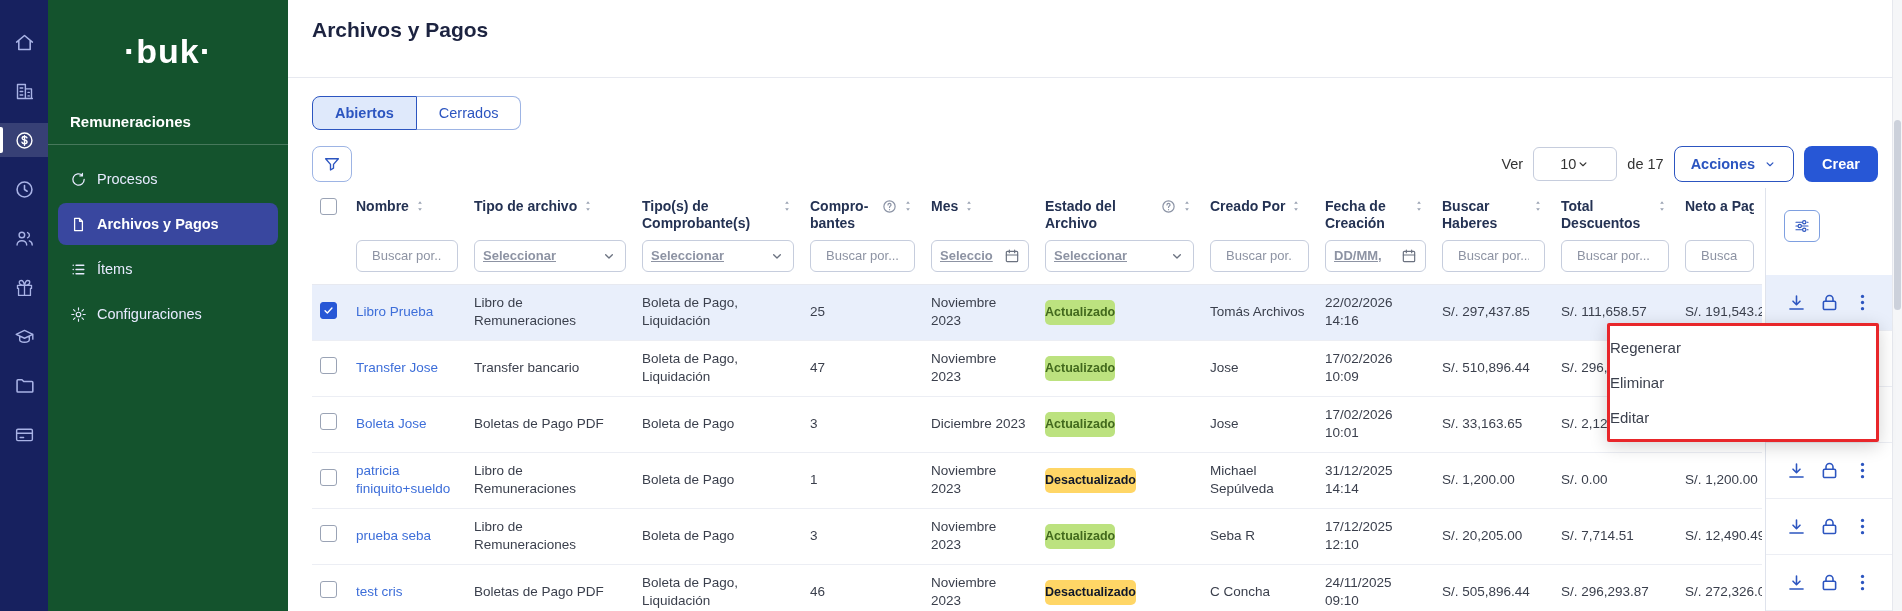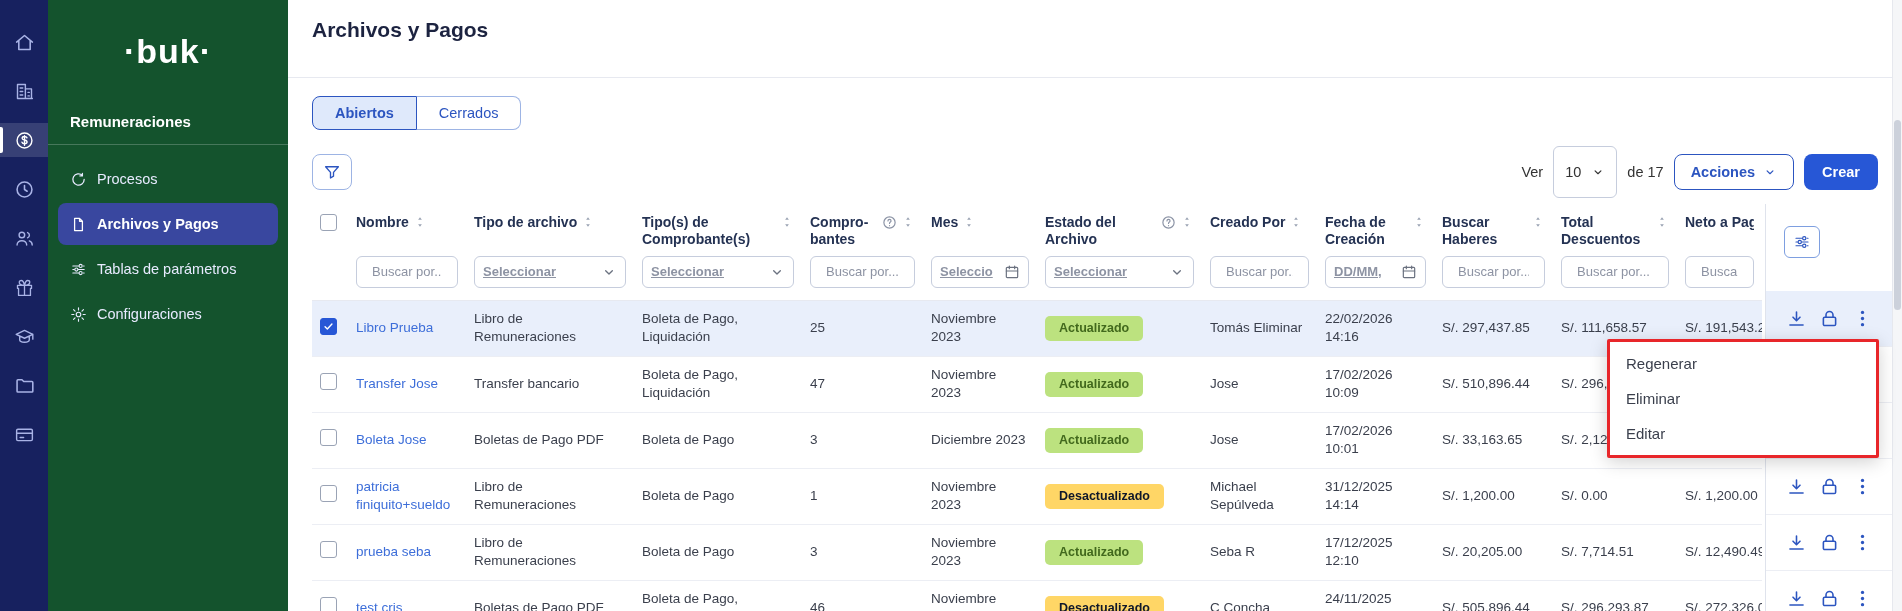--- a/index.html
+++ b/index.html
@@ -39,22 +39,22 @@
   .tab { height:34px; padding:0 22px; display:flex; align-items:center; font-size:14.5px;
     border:1px solid #9db4e4; color:#2c55c0; background:#fff; cursor:pointer; }
   .tab.active { background:#dfe9fb; border-color:#2c55c0; font-weight:700; }
   .tab:first-child { border-radius:8px 0 0 8px; }
   .tab:last-child { border-radius:0 8px 8px 0; border-left:none;justify-content:center; }
 
   .toolbar-row { display:flex; align-items:center; margin:16px 24px 0; flex-shrink:0; }
   .filter-btn { width:40px; height:36px; border:1px solid #9db4e4; border-radius:8px; background:#fff;
     color:#2c55c0; display:flex; align-items:center; justify-content:center; cursor:pointer; }
   .toolbar-right { margin-left:auto; display:flex; align-items:center; gap:10px; font-size:14.5px; color:#333; }
-  .select-box { height:52px; min-width:58px; border:1px solid #c6cddd; border-radius:6px; background:#fff;
-    display:flex; align-items:center; gap:10px; padding:0 11px; cursor:pointer; color:#333; }
+  .select-box { height:34px; min-width:58px; border:1px solid #c6cddd; border-radius:6px; background:#fff;
+    display:flex; align-items:center; gap:0; padding:0 26px; cursor:pointer; color:#333; }
   .btn-outline { height:36px; padding:0 16px; border:1px solid #2c55c0; border-radius:8px; background:#fff;
     color:#2c55c0; font-size:14.5px; font-weight:600; display:flex; align-items:center; gap:8px; cursor:pointer; }
   .btn-primary { height:36px; padding:0 18px; border:none; border-radius:8px; background:#2757d6;
     color:#fff; font-size:14.5px; font-weight:600; cursor:pointer; }
 
   
   .table-zone { position:relative; margin-top:6px; flex:1; }
   table { border-collapse:collapse; table-layout:fixed; width:1450px; margin-left:24px; }
   thead th { text-align:left; }
   .lbl-row th { padding:10px 8px 2px; vertical-align:top; }
@@ -71,21 +71,21 @@
     display:flex; align-items:center; padding:0 8px; gap:4px; cursor:pointer; }
   .filter-fake .ph { font-size:13px; color:#8d93a3; overflow:hidden; white-space:nowrap; flex:1;text-decoration:underline; }
   .filter-fake .tail-ic { width:16px; height:16px; color:#6b7280; flex-shrink:0; }
 
   tbody td { padding:8px; font-size:13.5px; color:#3a3f4c; border-bottom:1px solid #eceef4;
     line-height:1.35; vertical-align:middle; }
   tbody tr { height:56px; }
   tr.selected td { background:#e9effb; }
   .name-link { color:#3d6ed9; cursor:pointer; }
   .money { white-space:nowrap; overflow:hidden; }
-  .badge { display:inline-block; padding:4px 14px; border-radius:5px; font-size:12.5px; font-weight:700; }
+  .badge { display:inline-block; padding:4px 0; border-radius:5px; font-size:12.5px; font-weight:700; }
   .badge.success { background:#bce27f; color:#42691d; }
   .badge.warning { background:#ffd666; color:#0f172a; }
   .checkbox { width:17px; height:17px; border:1.5px solid #9aa3b5; border-radius:3px; background:#fff;
     display:inline-flex; align-items:center; justify-content:center; cursor:pointer; color:#fff; }
   .checkbox.checked { background:#2757d6; border-color:#2757d6; }
   .checkbox .ic { width:11px; height:11px; }
 
   
   .actions-col { position:absolute; top:0; right:10px; bottom:0; width:127px; background:#fff;
     border-left:1px solid #dfe3ec; z-index:5; }
@@ -94,21 +94,21 @@
   .action-rows { position:absolute; top:87px; left:0; right:0; }
   .action-row { height:56px; display:flex; align-items:center; justify-content:center; gap:12px;
     border-bottom:1px solid #eceef4; color:#2c55c0; }
   .action-row.selected { background:#e9effb; }
   .act-btn { width:21px; height:21px; cursor:pointer; color:#2c55c0; }
 
   
   .context-menu { position:absolute; left:1319px; top:135px; width:272px; background:#fff;
     border:3px solid #e8262a; border-radius:2px; box-shadow:0 4px 18px rgba(0,0,0,.18);
     z-index:30; padding:4px 0; }
-  .context-menu .cm-item { padding:9px 16px; font-size:15px; color:#3a3f4c; cursor:pointer; }
+  .context-menu .cm-item { padding:9px 0; font-size:15px; color:#3a3f4c; cursor:pointer; }
 
   
   .scrollbar { position:absolute; right:0; top:0; width:10px; height:611px; background:#f5f6f8;
     border-left:1px solid #e6e8ee; z-index:6; }
   .scroll-thumb { position:absolute; top:120px; left:1px; width:7px; height:190px; background:#ccd1db;
     border-radius:4px; cursor:pointer; }
 </style>
 </head>
 <body>
 
@@ -199,28 +199,25 @@
         <div class="menu-item active">
           <span class="ic" style="width:17px;height:17px">
             <svg viewBox="0 0 24 24" fill="none" stroke="currentColor" stroke-width="1.8" stroke-linecap="round" stroke-linejoin="round">
               <path d="M6.5 3.5h7l4 4v13h-11v-17ZM13.5 3.5v4h4"></path>
             </svg>
           </span>
           <span>Archivos y Pagos</span>
         </div>
         <div class="menu-item">
           <span class="ic" style="width:17px;height:17px">
-            <svg viewBox="0 0 24 24" fill="none" stroke="currentColor" stroke-width="1.6" stroke-linecap="round" stroke-linejoin="round">
-              <path d="M4 7h8M19 7h1M4 12h2M12 12h8M4 17h8M19 17h1"></path>
-              <circle cx="15" cy="7" r="2.2"></circle>
-              <circle cx="9" cy="12" r="2.2"></circle>
-              <circle cx="15" cy="17" r="2.2"></circle>
+            <svg viewBox="0 0 24 24" fill="none" stroke="currentColor" stroke-width="2" stroke-linecap="round" stroke-linejoin="round">
+              <path d="M8.5 6h11M8.5 12h11M8.5 18h11M4.5 6h.1M4.5 12h.1M4.5 18h.1"></path>
             </svg>
           </span>
-          <span>Tablas de parámetros</span>
+          <span>Ítems</span>
         </div>
         <div class="menu-item">
           <span class="ic" style="width:17px;height:17px">
             <svg viewBox="0 0 24 24" fill="none" stroke="currentColor" stroke-width="1.6" stroke-linecap="round" stroke-linejoin="round">
               <circle cx="12" cy="12" r="3.2"></circle>
               <path d="M12 2.5v3M12 18.5v3M2.5 12h3M18.5 12h3M5 5l2.1 2.1M16.9 16.9 19 19M19 5l-2.1 2.1M7.1 16.9 5 19"></path>
             </svg>
           </span>
           <span>Configuraciones</span>
         </div>
@@ -446,21 +443,21 @@
                       <path d="M4.5 12.5 9.5 17.5 19.5 6.5"></path>
                     </svg>
                   </span>
                 </span></td>
               <td><span class="name-link">Libro Prueba</span></td>
               <td>Libro de Remuneraciones</td>
               <td>Boleta de Pago, Liquidación</td>
               <td>25</td>
               <td>Noviembre 2023</td>
               <td><span class="badge success">Actualizado</span></td>
-              <td>Tomás Eliminar</td>
+              <td>Tomás Archivos</td>
               <td>22/02/2026 14:16</td>
               <td class="money">S/. 297,437.85</td>
               <td class="money">S/. 111,658.57</td>
               <td class="money">S/. 191,543.2</td>
             </tr>
             <tr class="">
               <td><span class="checkbox"></span></td>
               <td><span class="name-link">Transfer Jose</span></td>
               <td>Transfer bancario</td>
               <td>Boleta de Pago, Liquidación</td>

